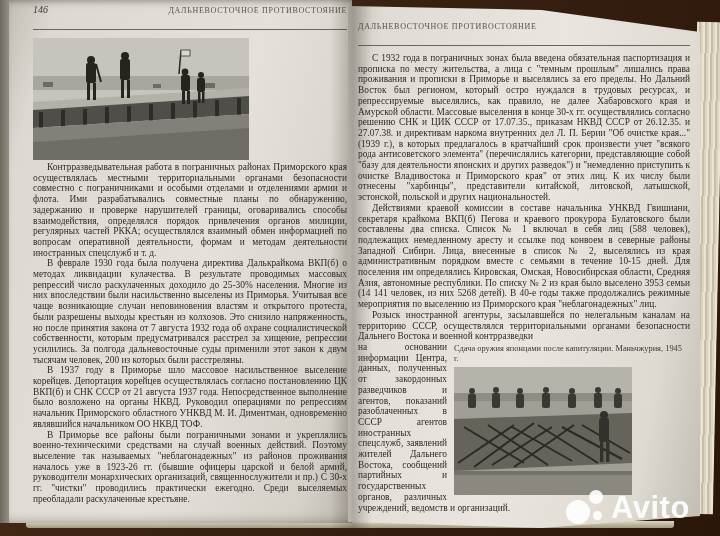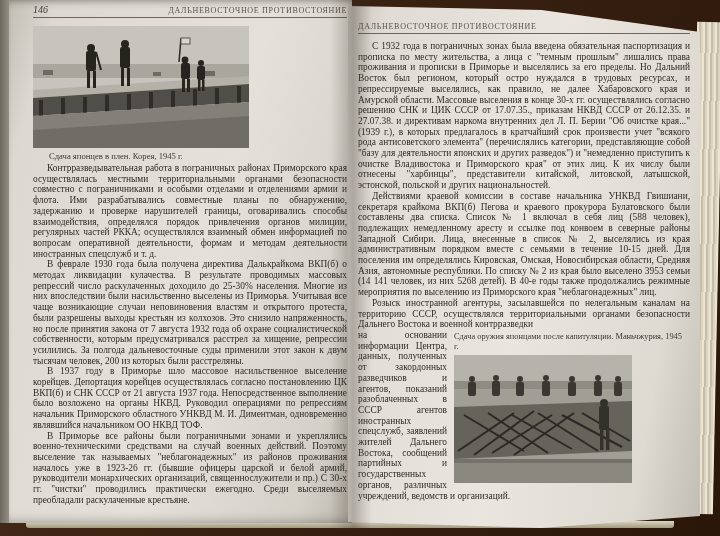--- a/index.html
+++ b/index.html
@@ -31,21 +31,21 @@
     left:348px;top:0;width:352px;height:532px;
     padding:20px 10px 0 10px;
     clip-path:polygon(0 6px,55% 10px,100% 32px,100% 516px,55% 528px,0 522px);
     background:linear-gradient(100deg,#c6c2b9 0%,#e0dcd5 9%,#eae6df 50%,#ded9d1 84%,#c2bdb3 100%);
   }
   .spine-shadow{position:absolute;left:330px;top:0;width:42px;height:530px;pointer-events:none;
     background:linear-gradient(90deg,rgba(55,45,35,0) 0%,rgba(55,45,35,.22) 42%,rgba(55,45,35,.30) 55%,rgba(55,45,35,0) 100%);}
 
   
   .page-header{display:flex;justify-content:space-between;align-items:flex-end;
-    border-bottom:1px solid #6b665d;padding-bottom:2px;margin-bottom:7px;}
+    border-bottom:1px solid #6b665d;padding-bottom:14px;margin-bottom:7px;}
   .page-num{font-style:italic;font-size:10px;color:#3c3933;}
   .running-title{font-size:8px;letter-spacing:.7px;color:#56514a;}
 
   
   .para{margin:0;text-align:justify;font-size:9.4px;line-height:10.7px;text-indent:14px;
     color:#2e2b27;}
   .para.no-indent{text-indent:0;}
 
   
   .photo-left-block{float:left;width:216px;margin:1px 8px 2px 0;}
@@ -123,21 +123,20 @@
           <rect x="149" y="53" width="3" height="13"></rect>
             <rect x="154" y="53" width="3" height="13"></rect>
           <circle cx="168" cy="37" r="3"></circle>
             <rect x="164" y="40" width="8" height="14" rx="2"></rect>
           <rect x="165" y="54" width="2.5" height="11"></rect>
             <rect x="169" y="54" width="2.5" height="11"></rect>
         </g>
         <line x1="148" y1="12" x2="146" y2="36" stroke="#2b2925" stroke-width="1.5"></line>
         <rect x="148" y="12" width="9" height="6" fill="#dad7cf" stroke="#55534d" stroke-width="1"></rect>
       </svg>
-      <div class="caption caption-left">Сдача японцев в плен. Корея, 1945 г.</div>
     </div>
 
     <p class="para">Контрразведывательная работа в пограничных районах Приморского края осуществлялась местными территориальными органами безопасности совместно с пограничниками и особыми отделами и отделениями армии и флота. Ими разрабатывались совместные планы по обнаружению, задержанию и проверке нарушителей границы, оговаривались способы взаимодействия, определялся порядок привлечения органов милиции, регулярных частей РККА; осуществлялся взаимный обмен информацией по вопросам оперативной деятельности, формам и методам деятельности иностранных спецслужб и т. д.</p>
     <p class="para">В феврале 1930 года была получена директива Далькрайкома ВКП(б) о методах ликвидации кулачества. В результате проводимых массовых репрессий число раскулаченных доходило до 25-30% населения. Многие из них впоследствии были насильственно выселены из Приморья. Учитывая все чаще возникающие случаи неповиновения властям и открытого протеста, были разрешены выходы крестьян из колхозов. Это снизило напряженность, но после принятия закона от 7 августа 1932 года об охране социалистической собственности, которым предусматривался расстрел за хищение, репрессии усилились. За полгода дальневосточные суды применили этот закон к двум тысячам человек, 200 из которых были расстреляны.</p>
     <p class="para">В 1937 году в Приморье шло массовое насильственное выселение корейцев. Депортация корейцев осуществлялась согласно постановлению ЦК ВКП(б) и СНК СССР от 21 августа 1937 года. Непосредственное выполнение было возложено на органы НКВД. Руководил операциями по репрессиям начальник Приморского областного УНКВД М. И. Диментман, одновременно являвшийся начальником ОО НКВД ТОФ.</p>
     <p class="para">В Приморье все районы были пограничными зонами и укреплялись военно-техническими средствами на случай военных действий. Поэтому выселение так называемых "неблагонадежных" из районов проживания началось уже в 1923-26 гг. (бывшие офицеры царской и белой армий, руководители монархических организаций, священнослужители и пр.) С 30-х гг. "чистки" проводились практически ежегодно. Среди выселяемых преобладали раскулаченные крестьяне.</p>
   </div>
 
   <div class="page page-right">
     <div class="page-header">
@@ -194,14 +193,22 @@
           <rect y="104" width="178" height="24" fill="#8b887f"></rect>
           <rect y="104" width="178" height="4" fill="#75726a"></rect>
         </svg>
       </span>
       <span>на основании информации Центра, данных, полученных от закордонных разведчиков и агентов, показаний разоблаченных в СССР агентов иностранных спецслужб, заявлений жителей Дальнего Востока, сообщений партийных и государственных органов, различных учреждений, ведомств и организаций.</span>
     </p>
   </div>
 
   <div class="spine-shadow"></div>
 
+  <div class="watermark">
+    <span class="wm-circles">
+      <span class="wm-c big"></span>
+      <span class="wm-c med"></span>
+      <span class="wm-c small"></span>
+    </span>
+    <span class="wm-text">Avito</span>
+  </div>
 
 </div>
 
 </body></html>

